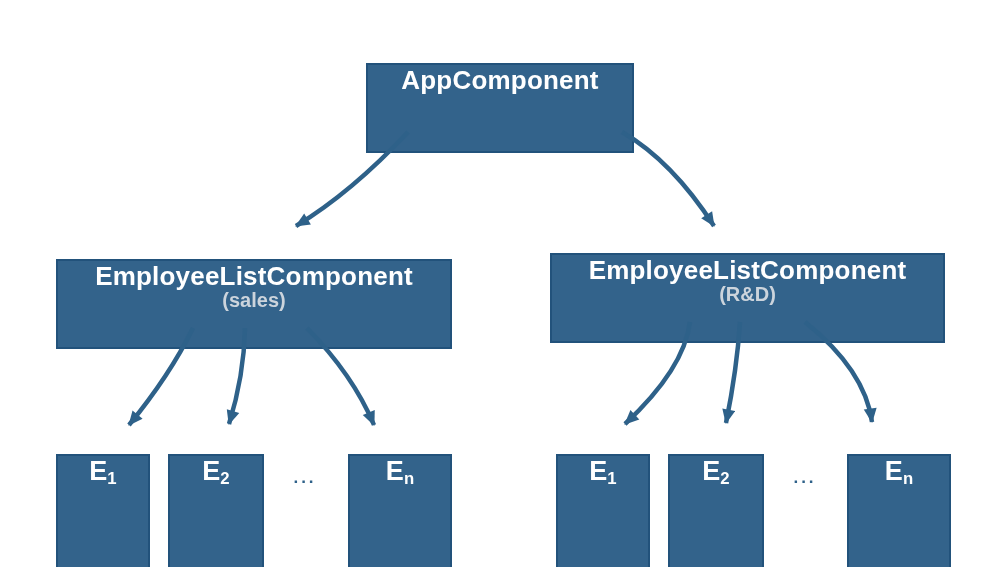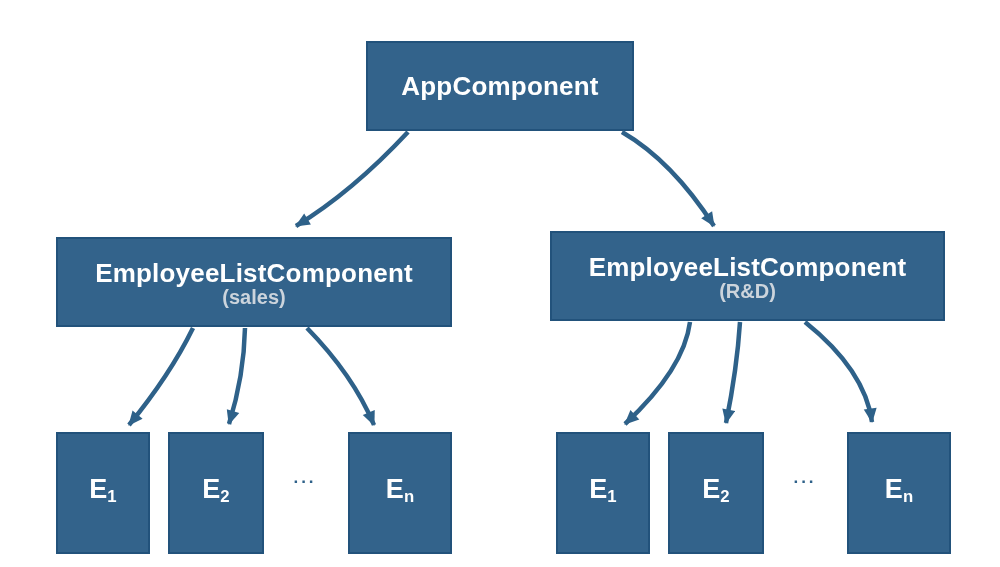--- a/index.html
+++ b/index.html
@@ -16,22 +16,22 @@
     overflow: hidden;
   }
   .node {
     position: absolute;
     background: var(--box-fill, #33638b);
     border: 2px solid var(--box-border, #22527b);
     box-sizing: border-box;
     display: flex;
     flex-direction: column;
     align-items: center;
-    justify-content: center;
     text-align: center;
+    margin-top: 22px;
   }
   .node .title {
     color: var(--title-text, #ffffff);
     font-weight: 700;
     font-size: 26px;
     line-height: 30px;
     letter-spacing: 0.2px;
   }
   .node .subtitle {
     color: var(--subtitle-text, #ccd4dc);

